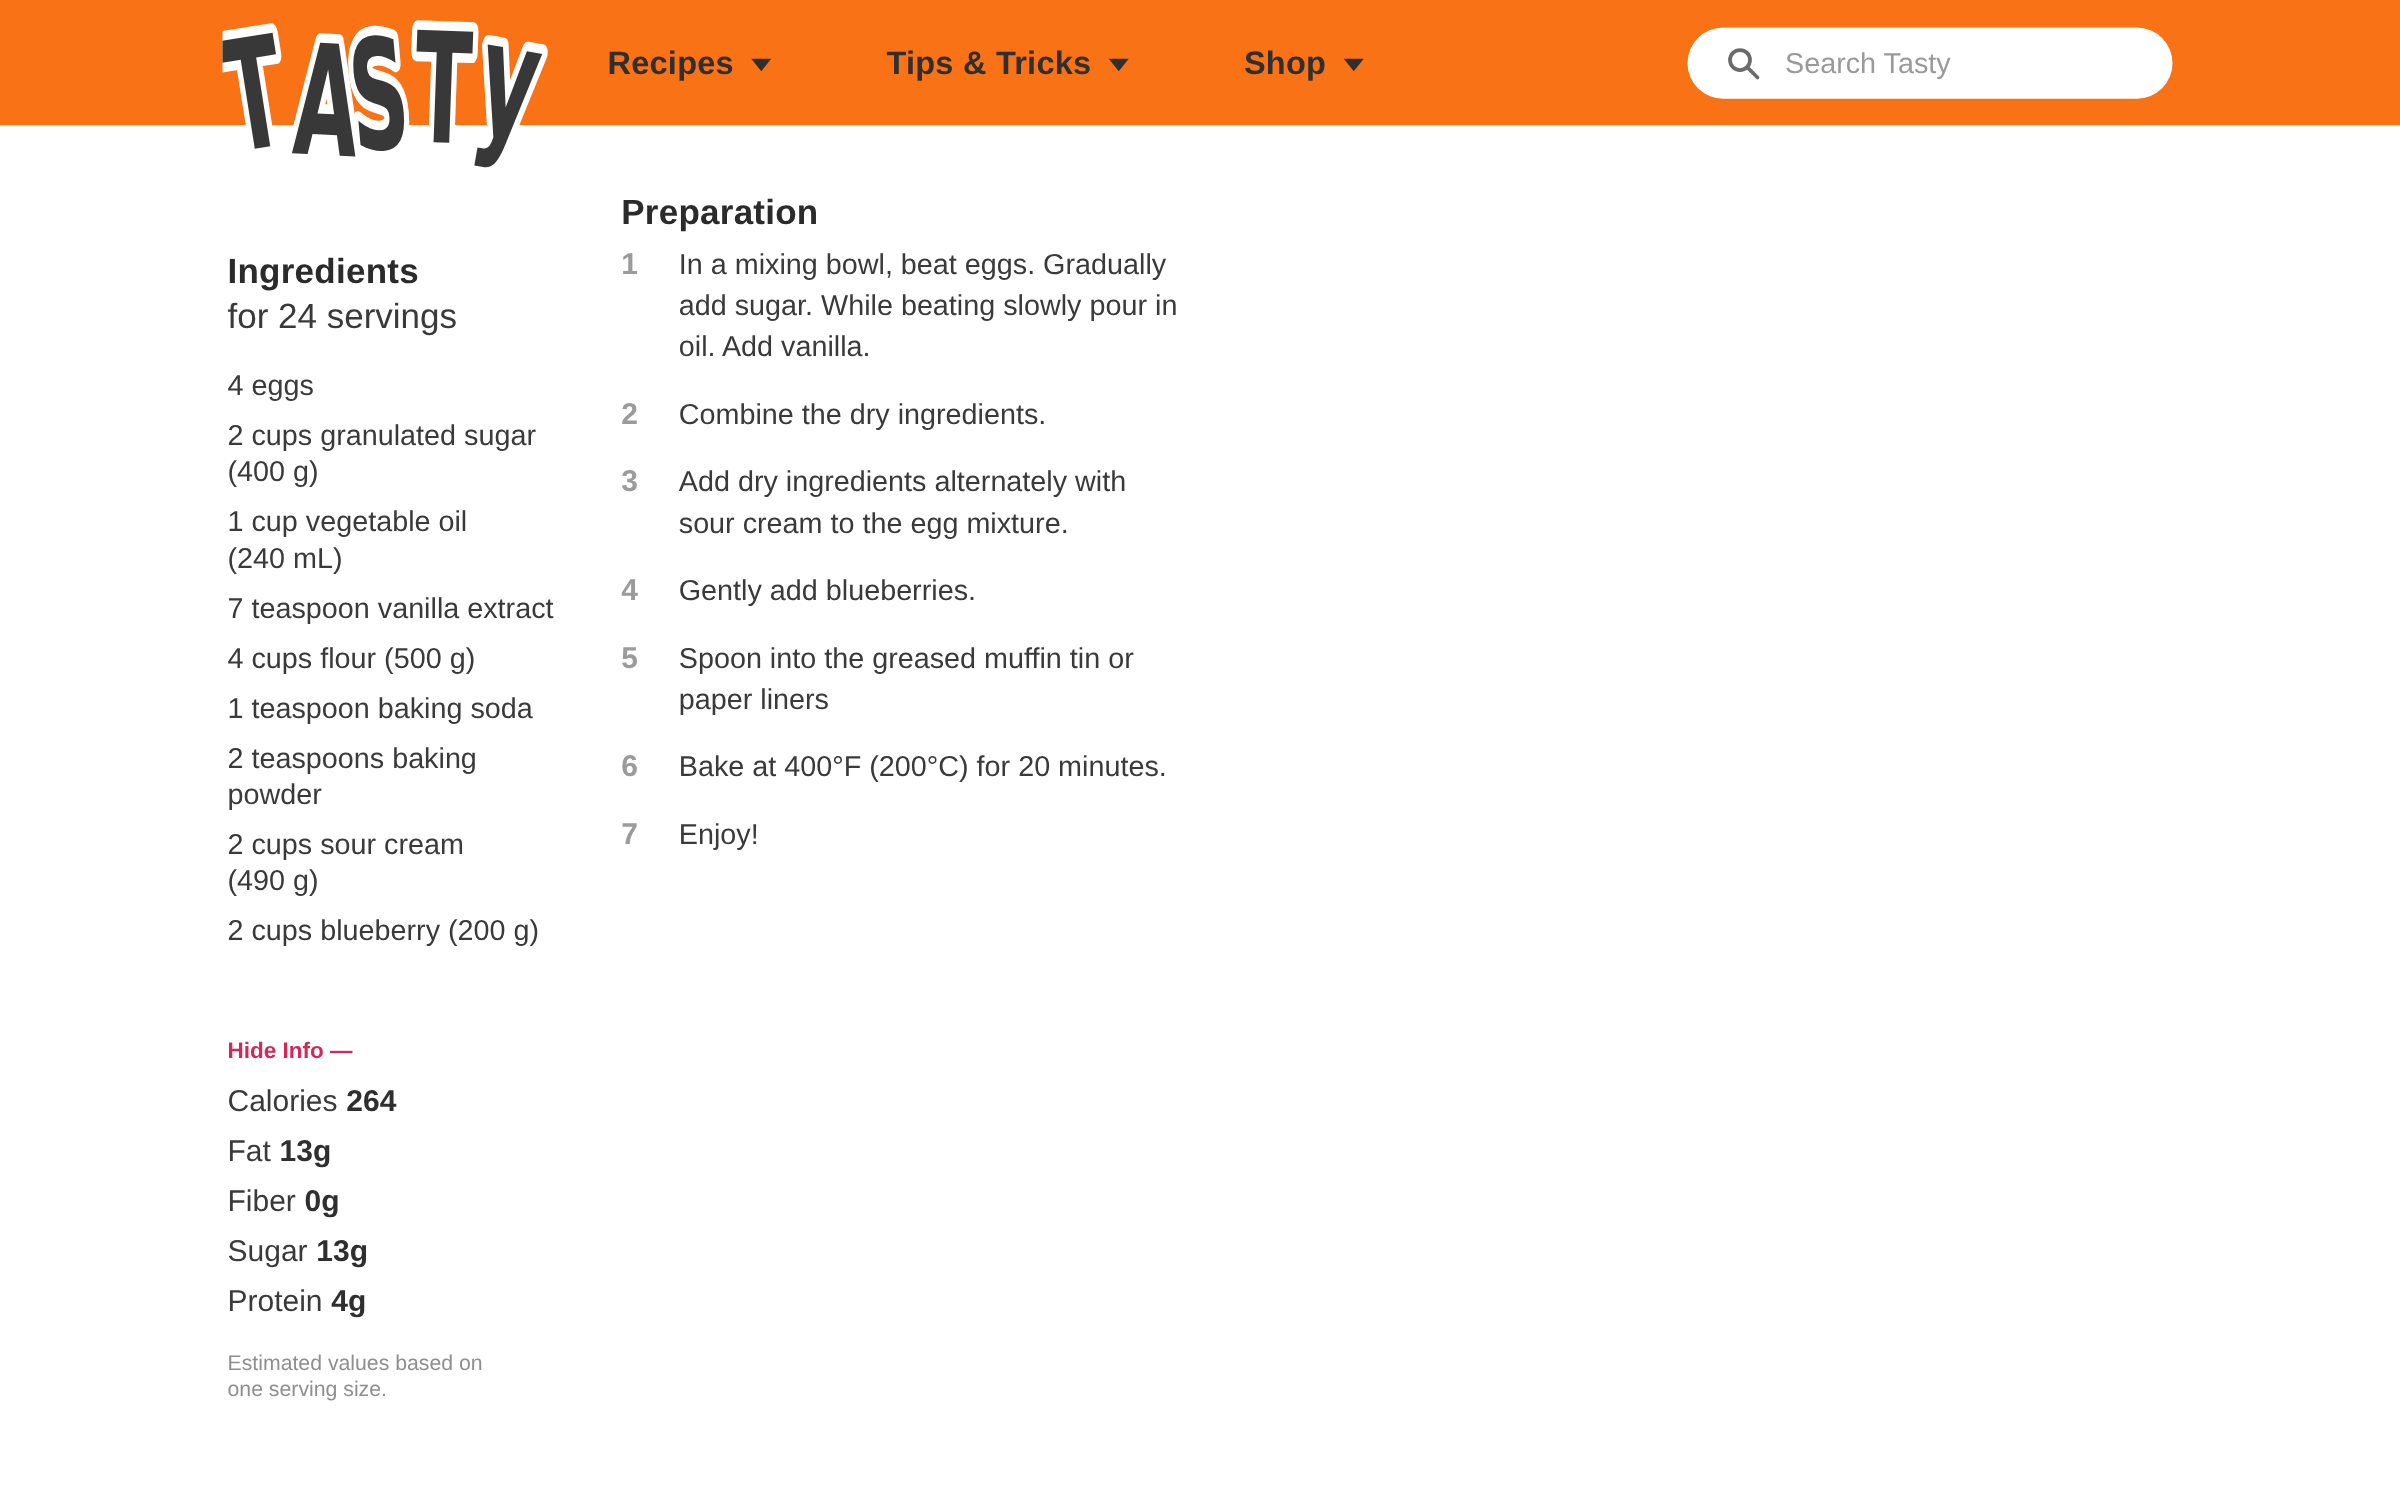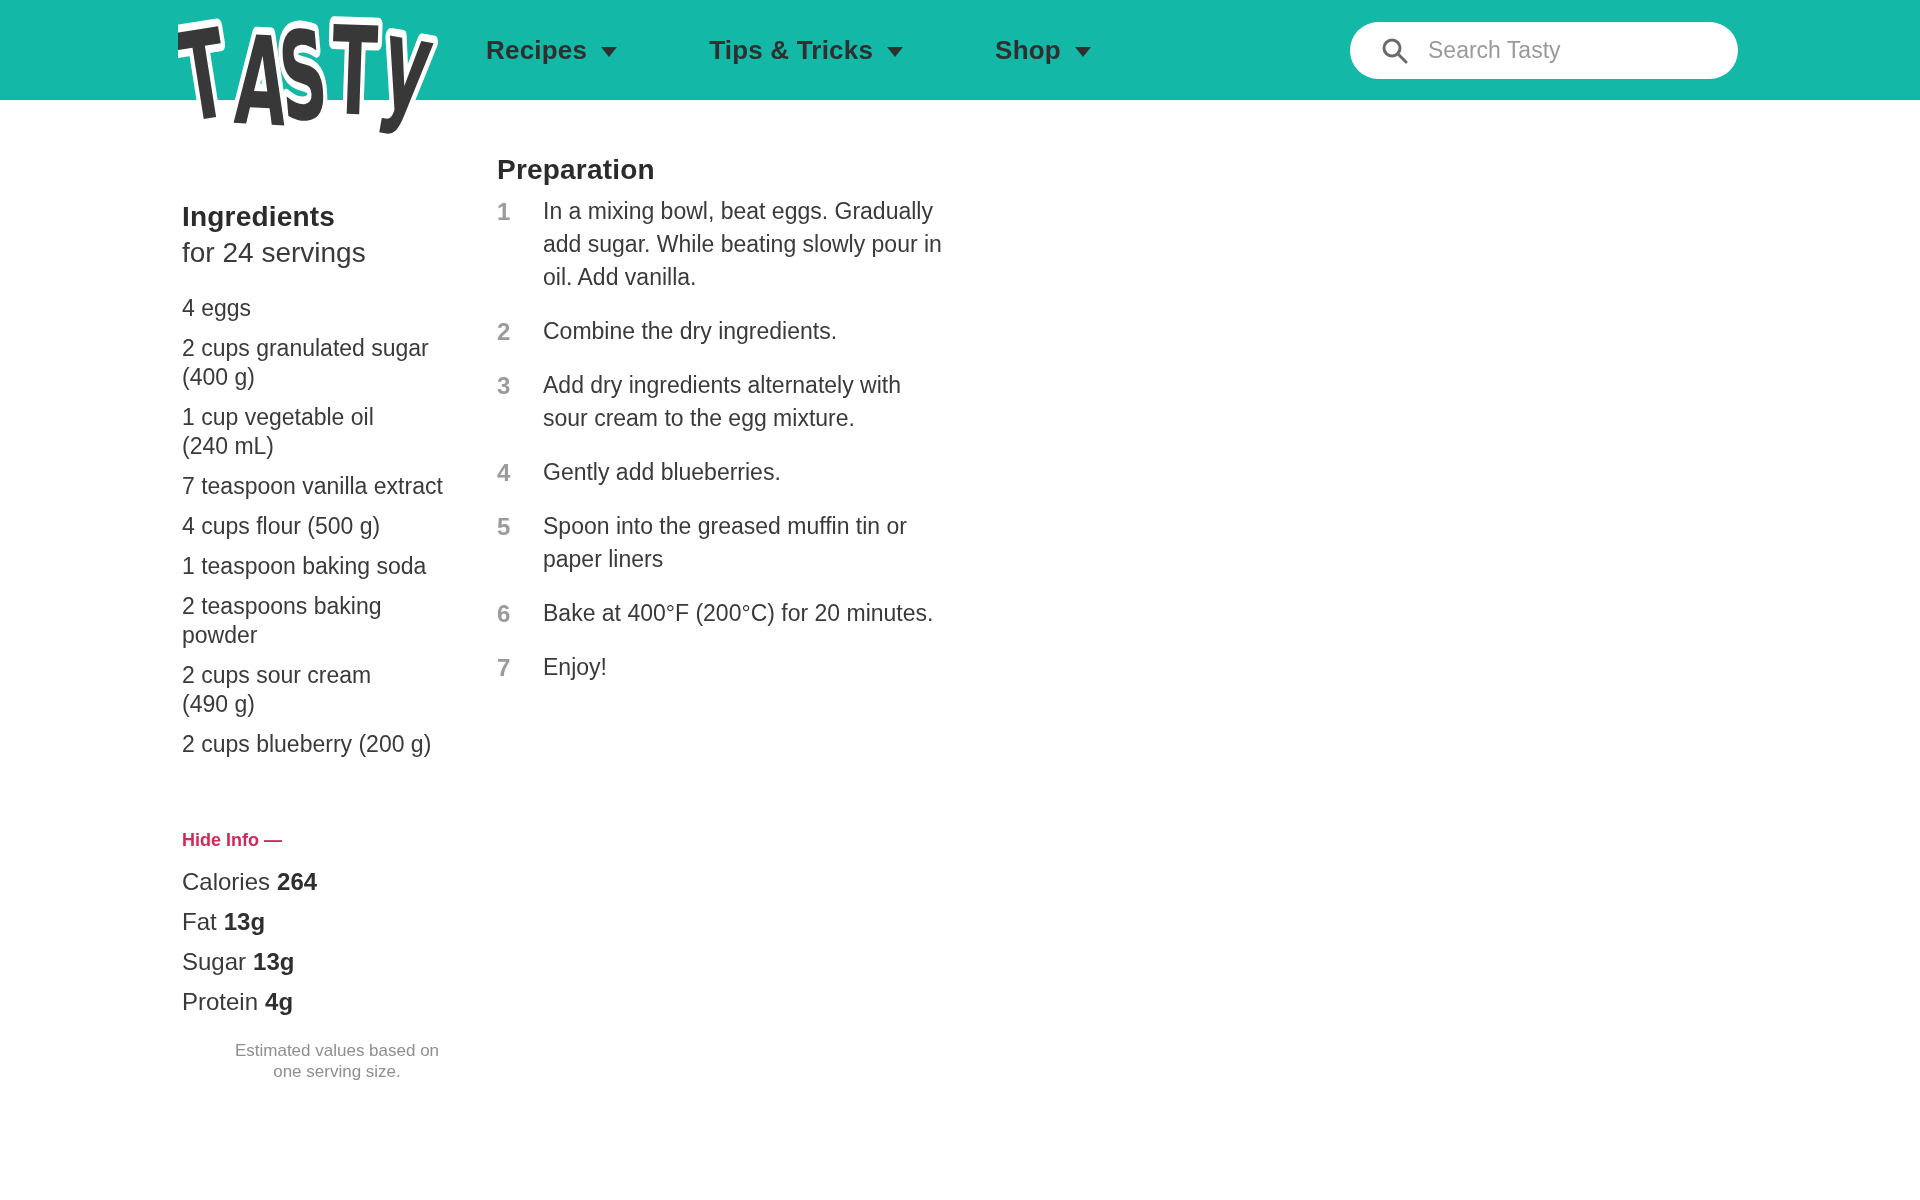--- a/index.html
+++ b/index.html
@@ -7,21 +7,21 @@
   .page {
     position:relative; width:1920px; height:1200px; overflow:hidden;
     background:#ffffff;
     font-family:"Liberation Sans","DejaVu Sans",sans-serif;
     color:#3a3a3a;
   }
 
   
   .header {
     position:absolute; left:0; top:0; width:1920px; height:100px;
-    background:#14b8a6;
+    background:#f97316;
   }
   .logo-svg { position:absolute; left:178px; top:4px; width:264px; height:152px; z-index:5; }
   .logo-svg text {
     font-family:"DejaVu Sans","Liberation Sans",sans-serif;
     font-weight:bold; fill:#383838; stroke:#ffffff; stroke-width:13px;
     paint-order:stroke; stroke-linejoin:round; stroke-linecap:round;
     text-anchor:middle;
   }
   .nav { position:absolute; left:486px; top:0; height:100px; display:flex; align-items:center; gap:92px; }
   .nav-item { display:flex; align-items:center; gap:14px; cursor:pointer; }
@@ -49,21 +49,21 @@
     margin-bottom:11px; white-space:pre-line;
   }
   .nutrition { margin-top:60px; }
   .nutrition-toggle {
     display:inline-block; margin-top:10px; font-size:18px; font-weight:800;
     color:#d0295a; line-height:22px; cursor:pointer;
   }
   .nutrition-rows { margin-top:11px; }
   .nutrition-row { font-size:24px; line-height:40px; color:#3a3a3a; }
   .nutrition-row b { font-weight:800; color:#2f2f2f; margin-left:7px; }
-  .disclaimer { margin-top:18px; font-size:17px; line-height:21px; color:#8f8f8f; white-space:pre-line;text-align:center; }
+  .disclaimer { margin-top:18px; font-size:17px; line-height:21px; color:#8f8f8f; white-space:pre-line; }
 
   
   .col-right { position:absolute; left:497px; top:153px; width:500px; }
   .steps { list-style:none; margin-top:8px; }
   .steps li { display:flex; margin-bottom:21px; }
   .step-num {
     flex:0 0 46px; font-size:24px; font-weight:800; color:#9b9b9b; line-height:33px;
   }
   .step-text { font-size:23px; line-height:33px; color:#3a3a3a; white-space:pre-line; }
 </style>
@@ -129,20 +129,23 @@
       <span class="nutrition-toggle">Hide Info —</span>
 
       <div class="nutrition-rows">
         <div class="nutrition-row">
           <span>Calories</span><b>264</b>
         </div>
         <div class="nutrition-row">
           <span>Fat</span><b>13g</b>
         </div>
         <div class="nutrition-row">
+          <span>Fiber</span><b>0g</b>
+        </div>
+        <div class="nutrition-row">
           <span>Sugar</span><b>13g</b>
         </div>
         <div class="nutrition-row">
           <span>Protein</span><b>4g</b>
         </div>
       </div>
 
       <div class="disclaimer">Estimated values based on
 one serving size.</div>
     </div>

